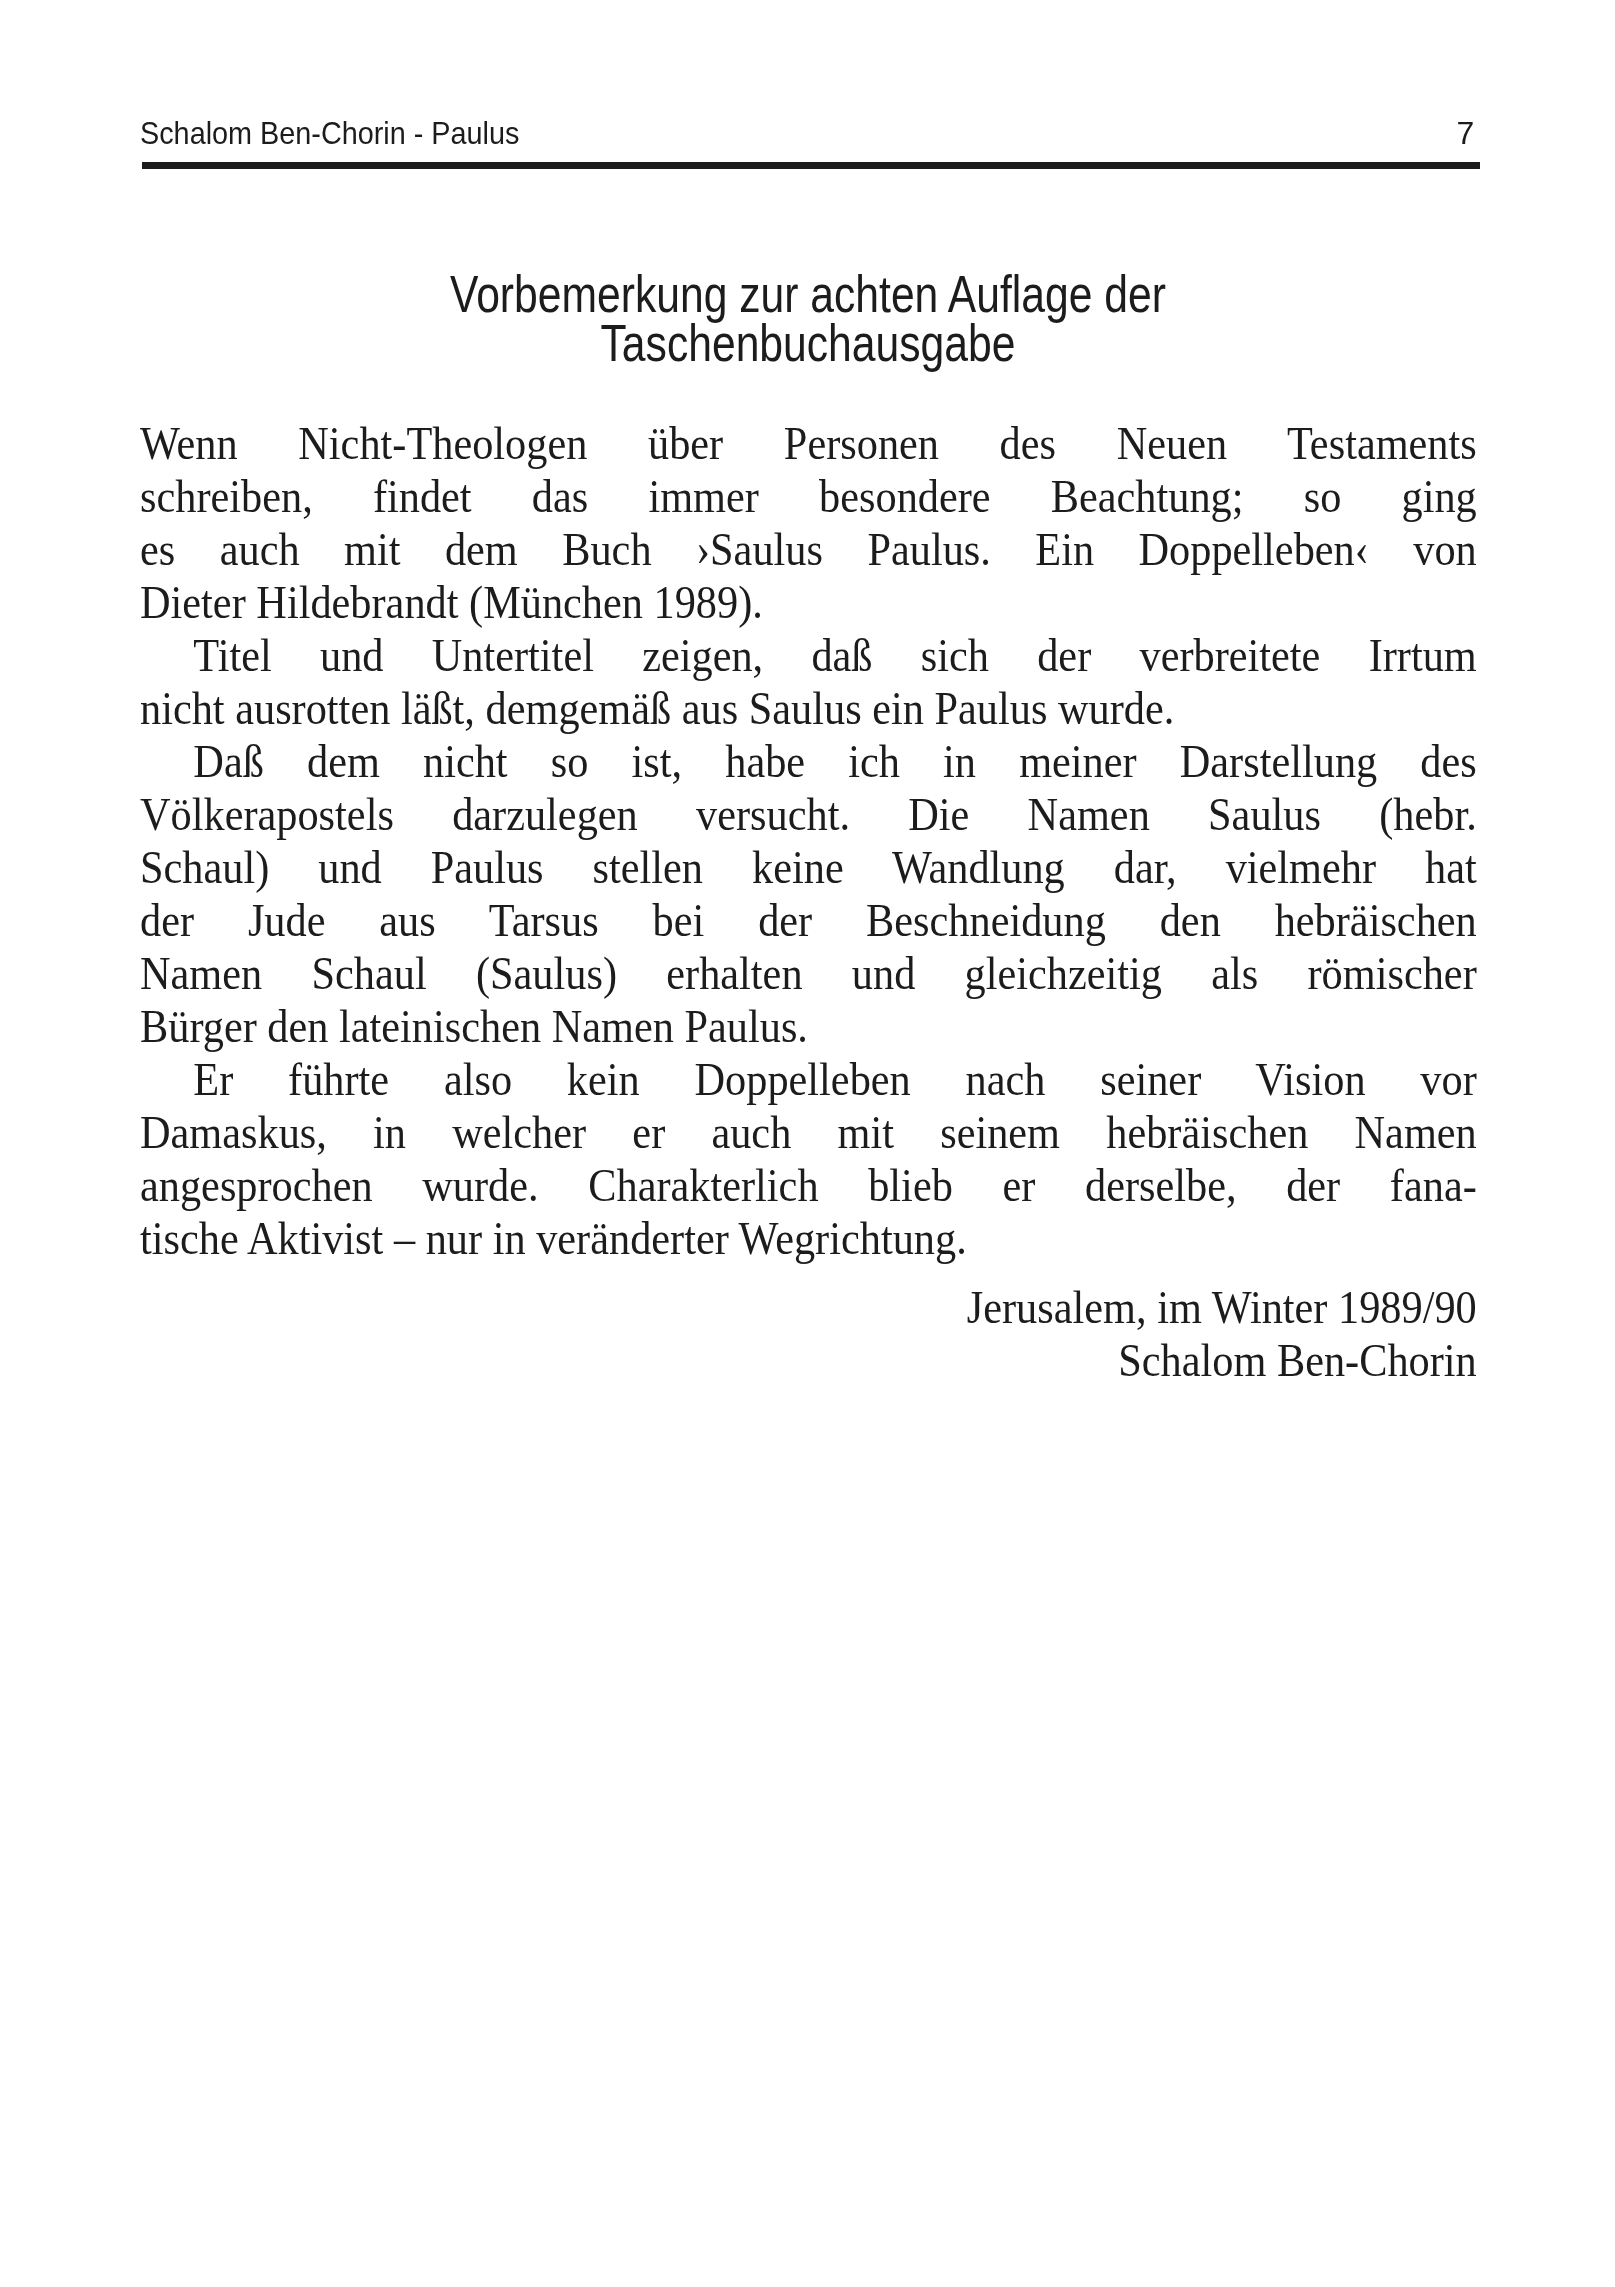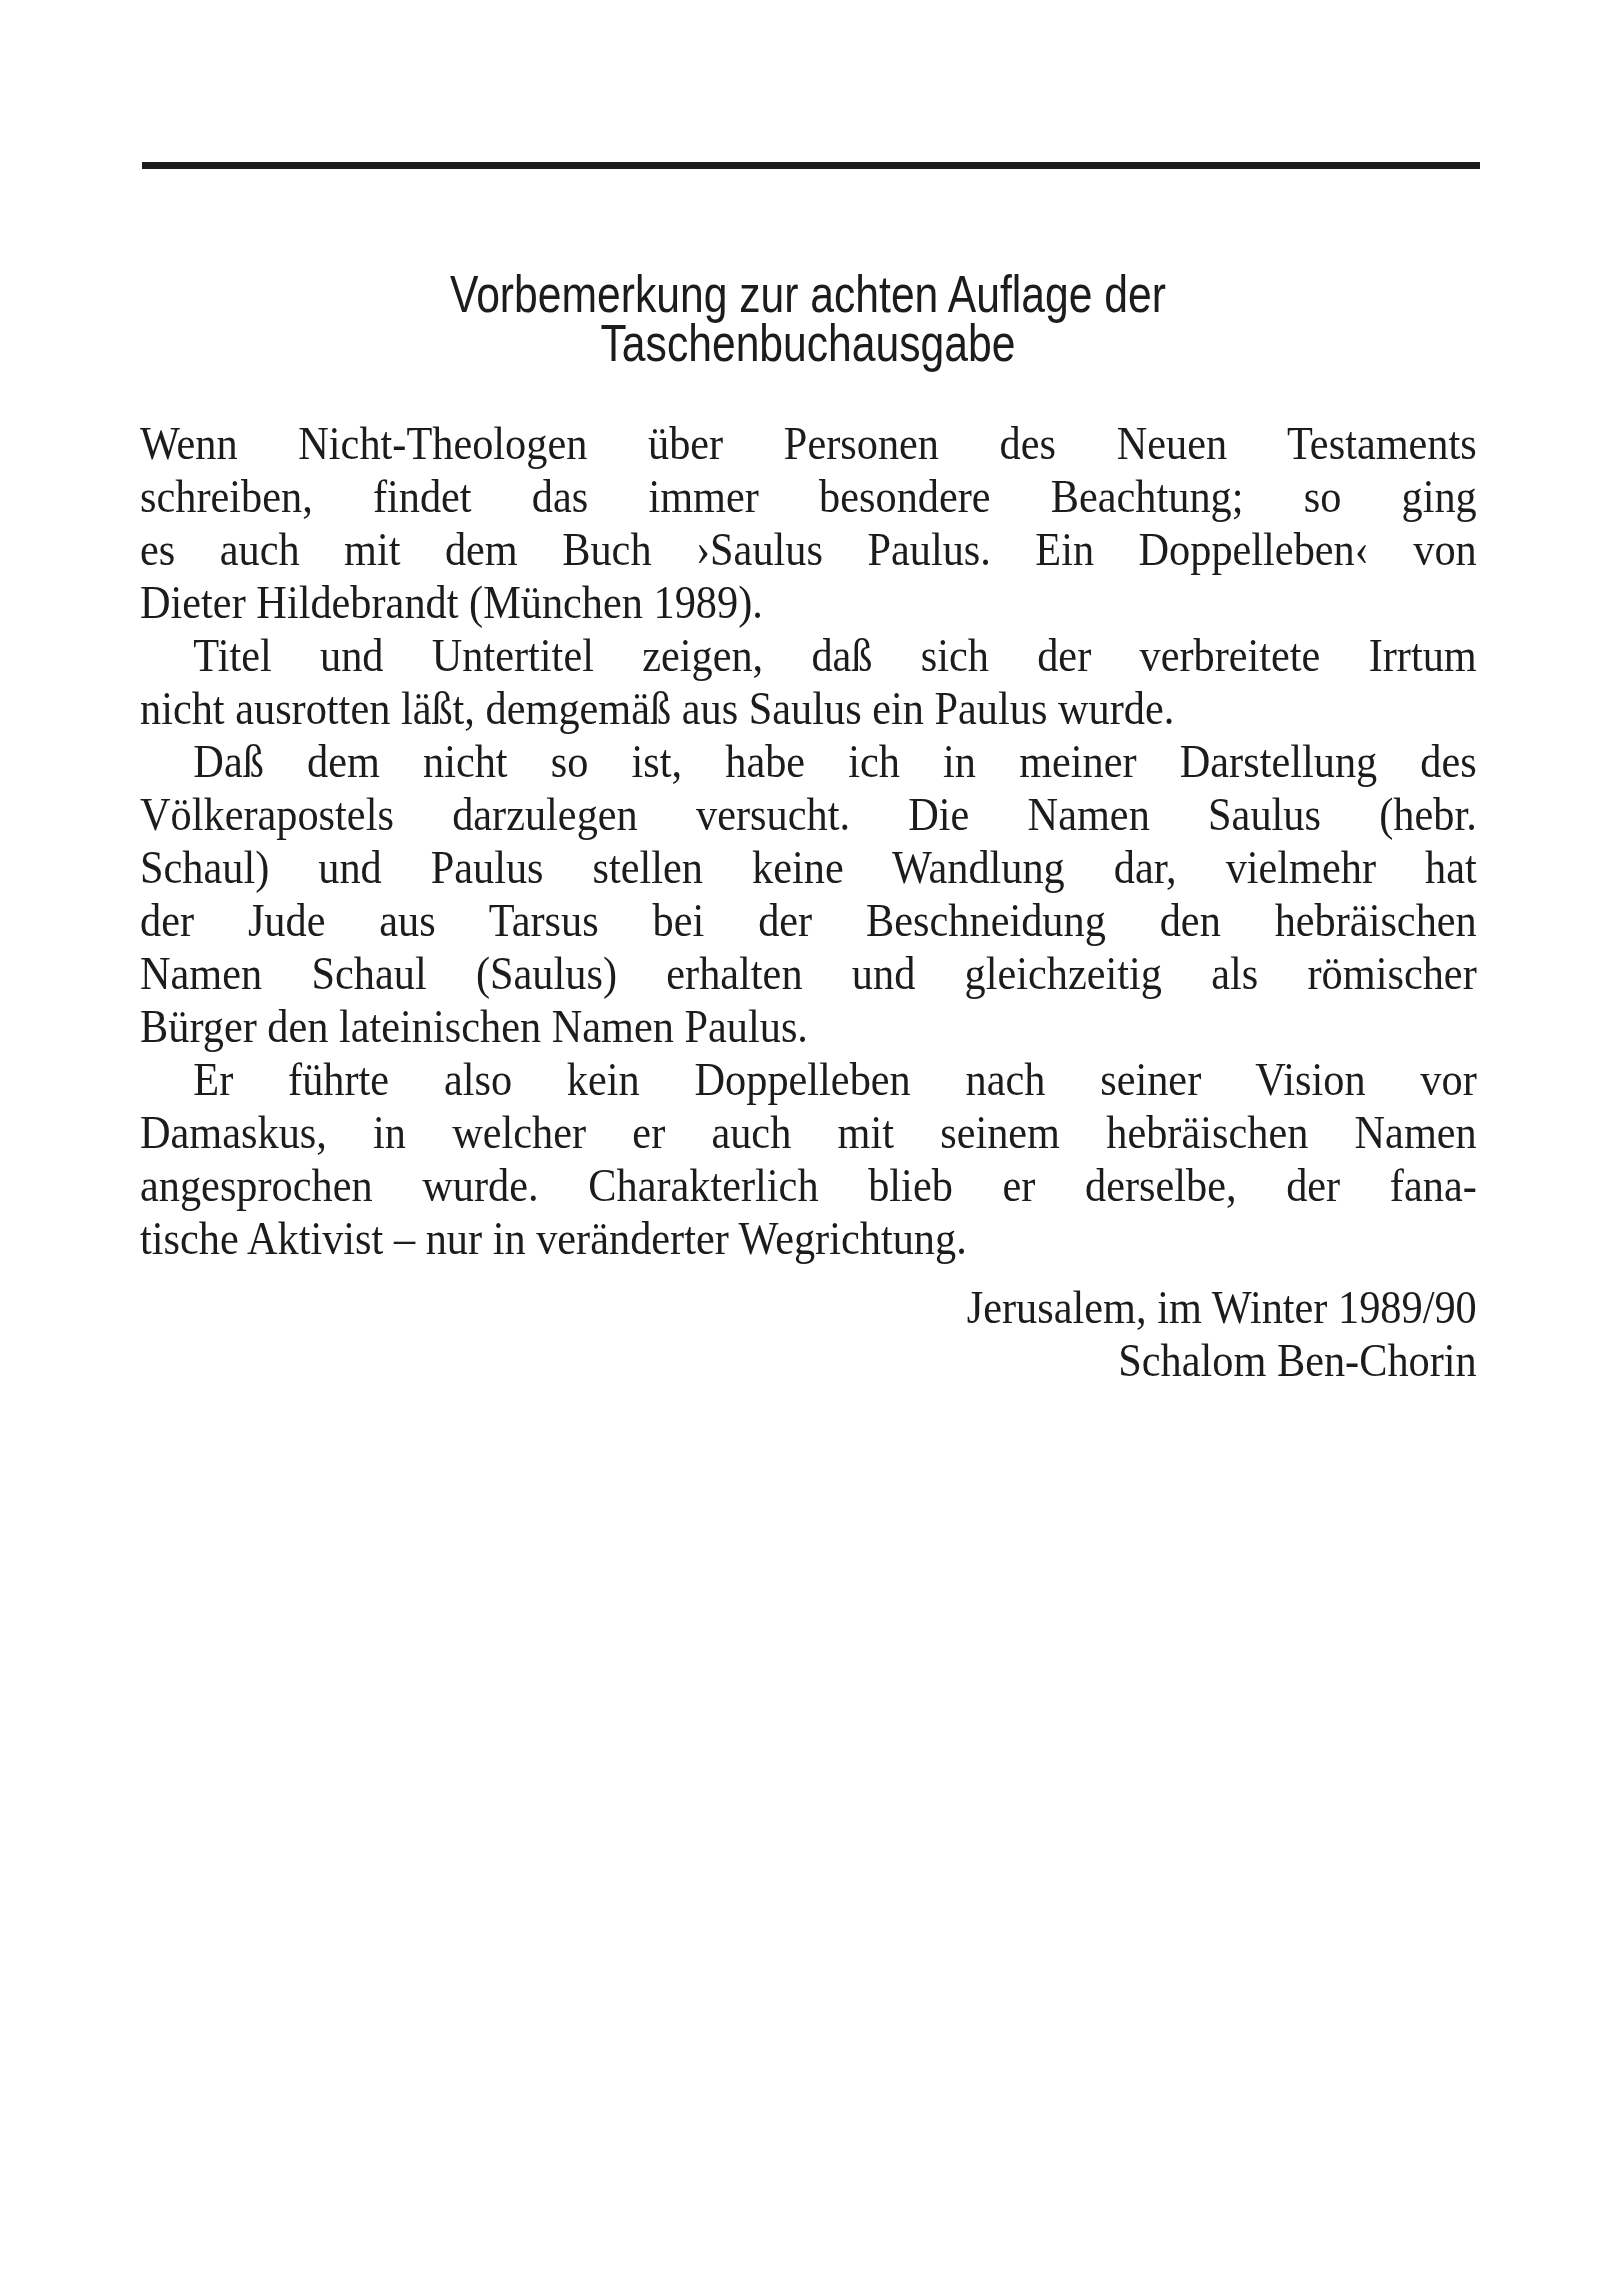--- a/index.html
+++ b/index.html
@@ -97,20 +97,24 @@
   .line.sig {
     text-align: right;
     white-space: nowrap;
   }
 </style>
 </head>
 <body>
 
 <div class="page">
 
+  <div class="running-header">
+    <span class="htitle">Schalom Ben-Chorin - Paulus</span>
+    <span class="pagenum">7</span>
+  </div>
   <div class="header-rule"></div>
 
   <div class="chapter-title">
     <div>Vorbemerkung zur achten Auflage der</div>
     <div>Taschenbuchausgabe</div>
   </div>
 
   <div class="body-block">
 
     <div class="line j">Wenn Nicht-Theologen über Personen des Neuen Testaments</div>

